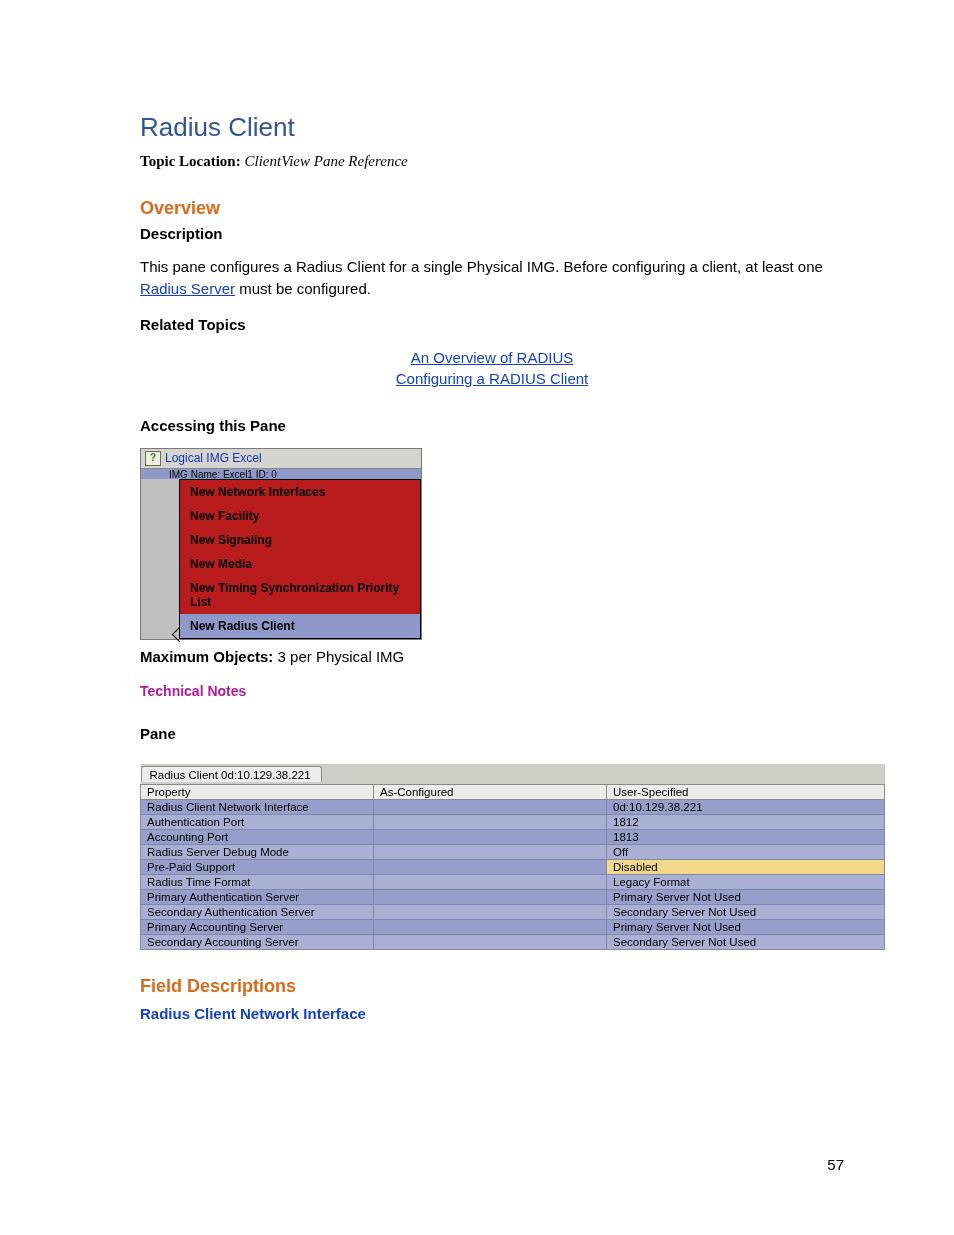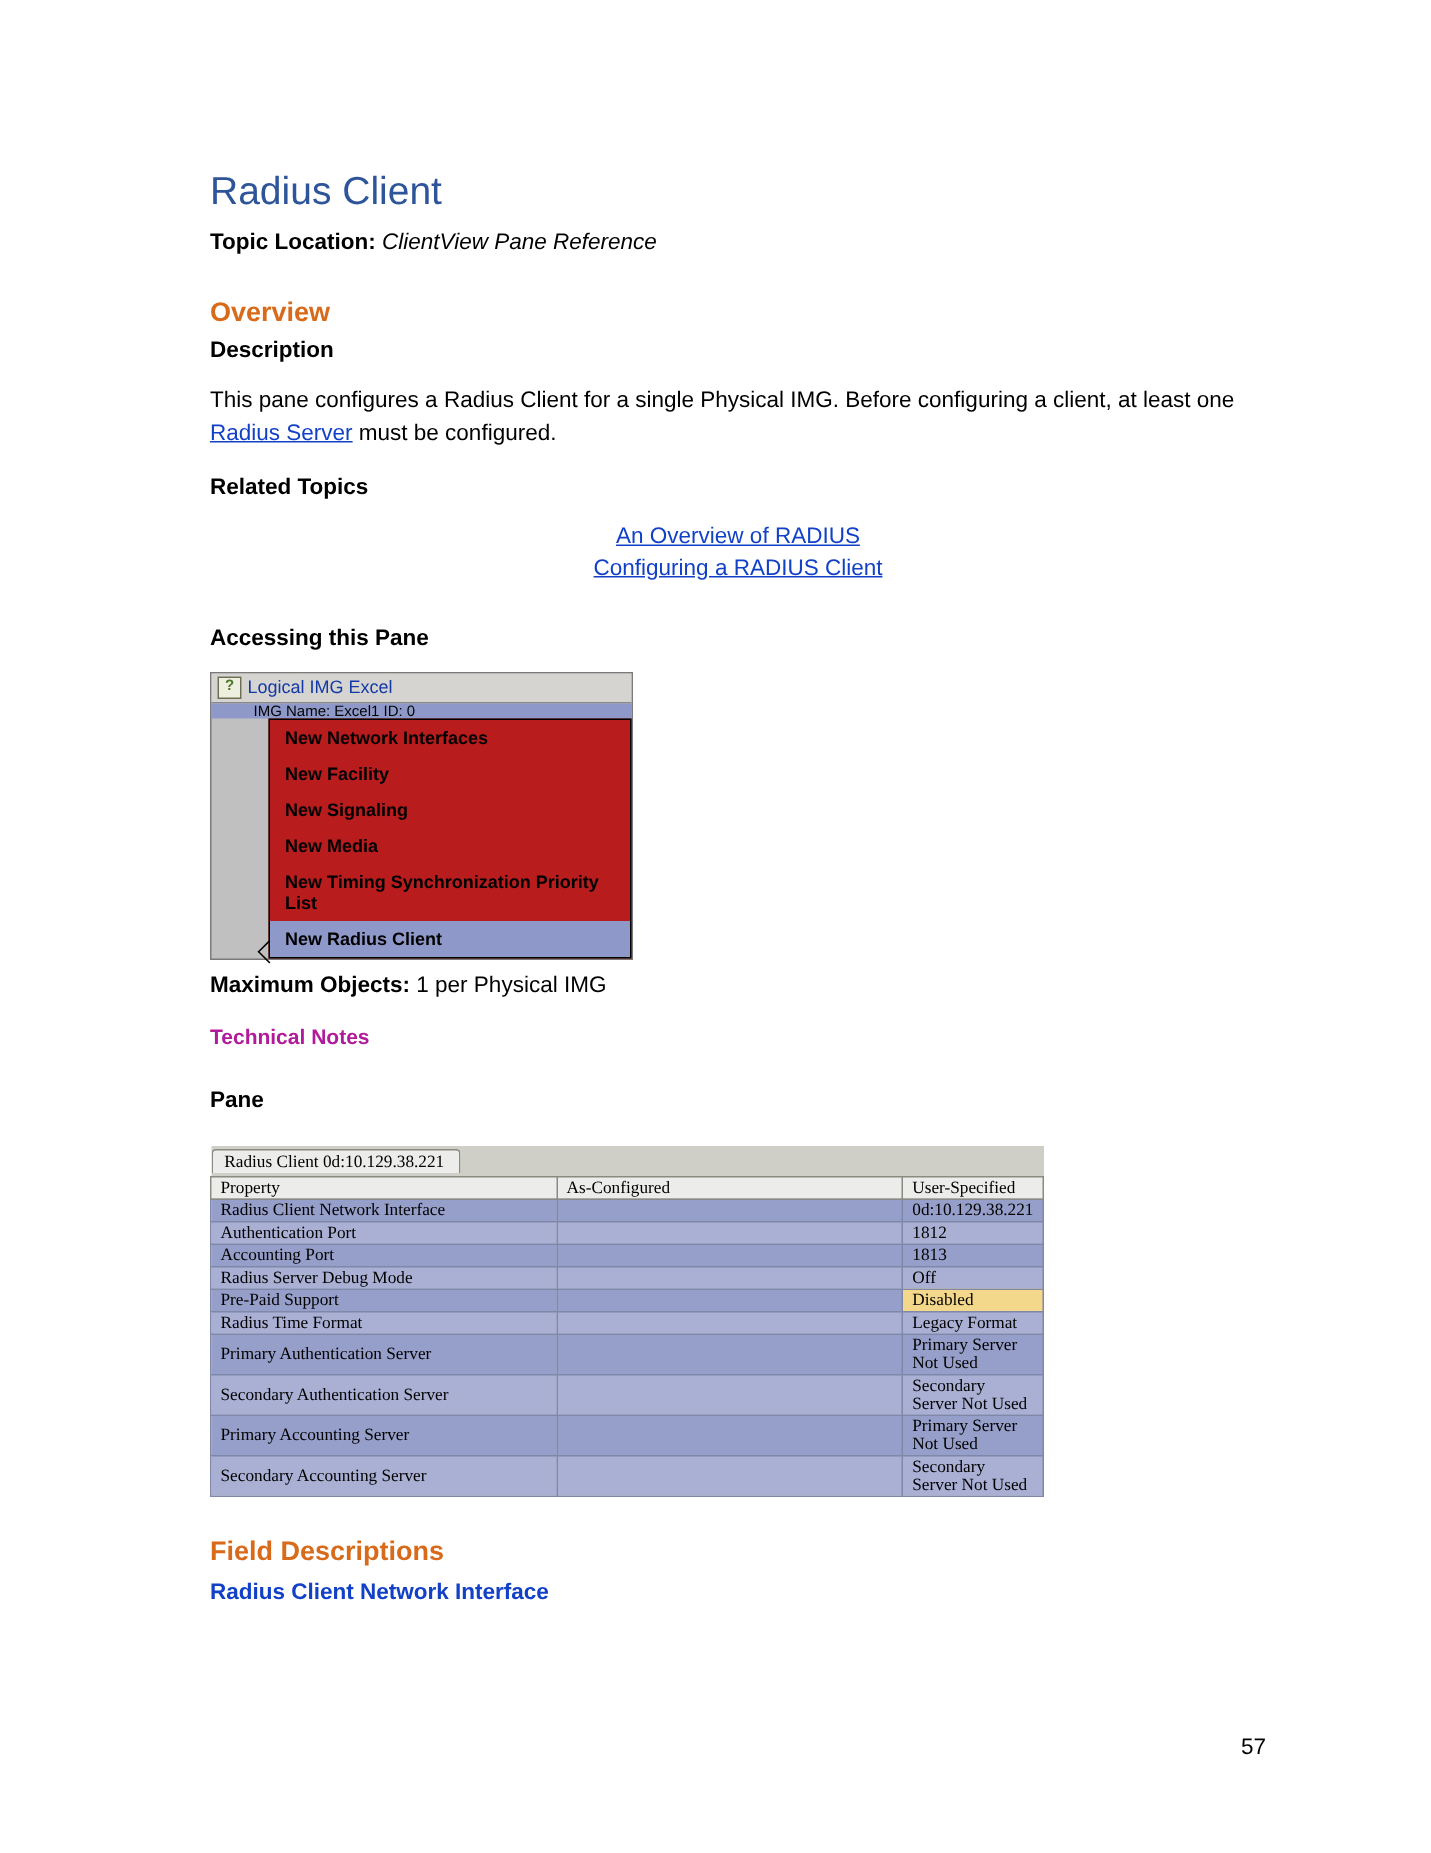--- a/index.html
+++ b/index.html
@@ -19,20 +19,21 @@
   }
   .h1 {
     font-size: 26px;
     color: #2e5599;
     font-weight: normal;
     margin: 0 0 10px 0;
   }
   .topic-line {
     margin: 0 0 28px 0;
     font-size: 15px;
+    font-family: Liberation Serif, serif;
   }
   .topic-label { font-weight: bold; }
   .topic-val { font-style: italic; }
   .h2-orange {
     color: #d86a1a;
     font-weight: bold;
     font-size: 18px;
     margin: 0 0 6px 0;
   }
   .h3 {
@@ -129,23 +130,23 @@
     font-size: 14px;
     margin: 0 0 26px 0;
   }
   .pane-h {
     font-weight: bold;
     font-size: 15px;
     margin: 0 0 22px 0;
   }
   
   .prop-table {
-    width: 556px;
+    width: 745px;
     border-collapse: collapse;
-    font-family: Liberation Serif, serif;
+    font-family: Liberation Sans, sans-serif;
     font-size: 11.5px;
   }
   .tab-row td {
     background: #cfcfc7;
     border: 0;
     padding: 0;
     height: 20px;
   }
   .tab-cell {
     display: inline-block;
@@ -230,21 +231,21 @@
       <div class="menu-item">New Network Interfaces</div>
       <div class="menu-item">New Facility</div>
       <div class="menu-item">New Signaling</div>
       <div class="menu-item">New Media</div>
       <div class="menu-item">New Timing Synchronization Priority List</div>
       <div class="menu-item sel">New Radius Client</div>
     </div>
   </div>
 
   <div class="max-line">
-    <strong>Maximum Objects: </strong><span>1 per Physical IMG</span>
+    <strong>Maximum Objects: </strong><span>3 per Physical IMG</span>
   </div>
 
   <div class="tech-notes">Technical Notes</div>
 
   <div class="pane-h">Pane</div>
 
   <table class="prop-table">
     <tbody>
         <tr class="tab-row">
       <td colspan="3">

